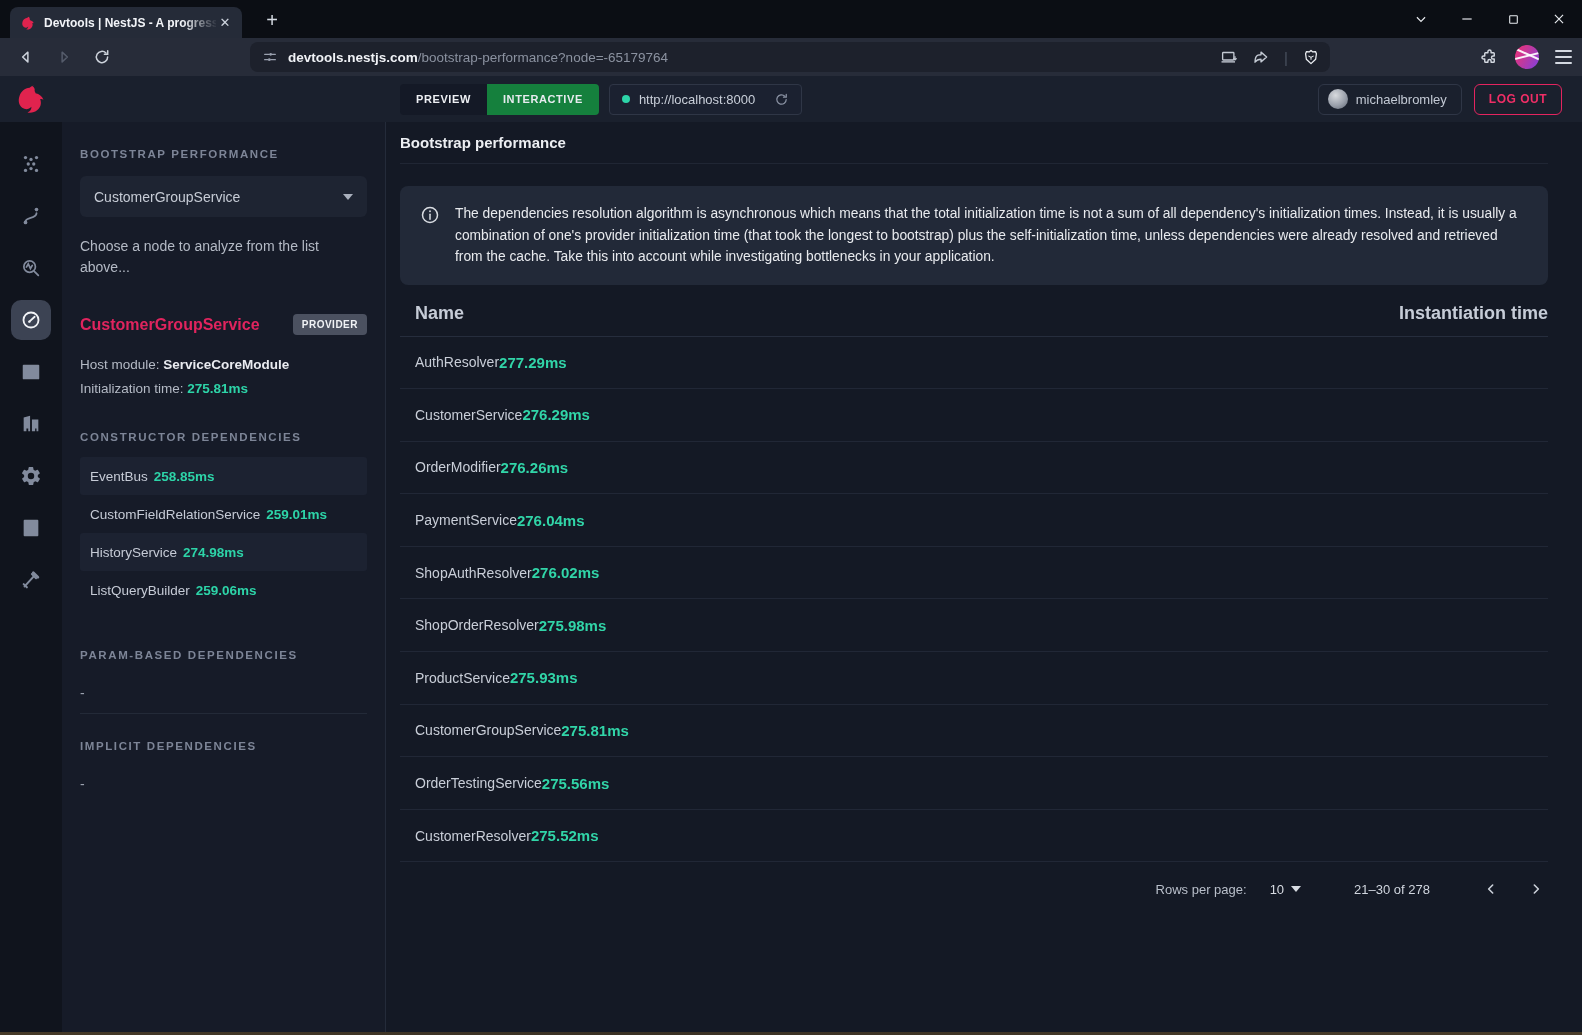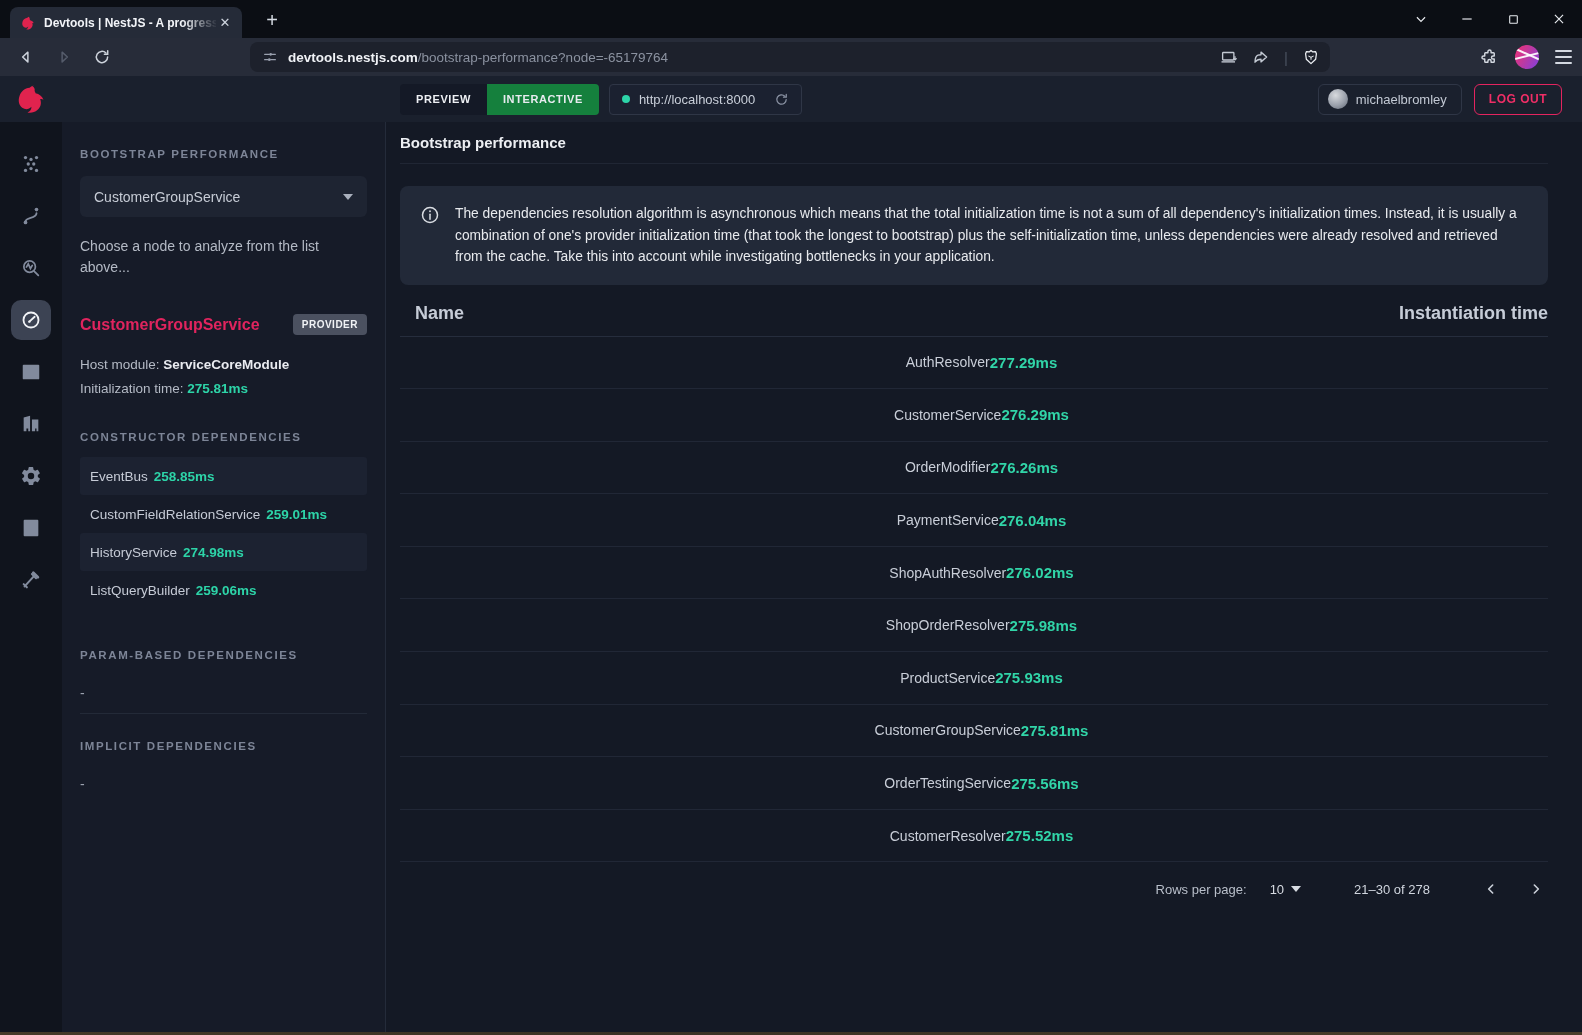--- a/index.html
+++ b/index.html
@@ -80,21 +80,21 @@
   
   .main { position:absolute; left:387px; top:122px; width:1195px; height:910px; background:#141925; padding:0 34px 0 13px; }
   .main-titlebar { height:42px; display:flex; align-items:center; border-bottom:1px solid #202634; }
   .main-title { font-size:15px; font-weight:700; color:#eceef2; }
   .infobox { margin-top:22px; background:#222938; border-radius:8px; padding:17px 20px; display:flex; gap:15px; }
   .info-icon { flex:0 0 auto; margin-top:2px; color:#d9dce2; }
   .info-text { font-size:13.8px; line-height:21.5px; color:#e8eaee; }
 
   .tbl-head { margin-top:6px; height:46px; display:flex; align-items:center; justify-content:space-between; border-bottom:1px solid #262d3d; padding:0 0 0 15px; }
   .tbl-head .col { font-size:18px; font-weight:700; color:#c6ccd7; }
-  .tbl-row { height:52.6px; display:flex; align-items:center; justify-content:center; border-bottom:1px solid #212736; padding-left:15px; }
+  .tbl-row { height:52.6px; display:flex; align-items:center; justify-content:flex-start; border-bottom:1px solid #212736; padding-left:15px; }
   .tbl-row .cell-name { font-size:14px; color:#c9ced8; }
   .tbl-row .cell-time { font-size:15px; font-weight:700; color:#31d5a8; }
 
   .pagination { height:54px; display:flex; align-items:center; justify-content:flex-end; gap:5px; color:#b9bfca; font-size:13px; }
   .rpp-label { margin-right:18px; }
   .rpp-value { display:flex; align-items:center; gap:7px; color:#d8dce3; }
   .rpp-caret { width:0; height:0; border-left:5px solid transparent; border-right:5px solid transparent; border-top:6px solid #d8dce3; }
   .range { margin-left:48px; color:#d0d5de; }
   .pg-btn { margin-left:44px; width:24px; height:24px; display:flex; align-items:center; justify-content:center; color:#ccd1da; }
   .pg-btn.next { margin-left:16px; }

